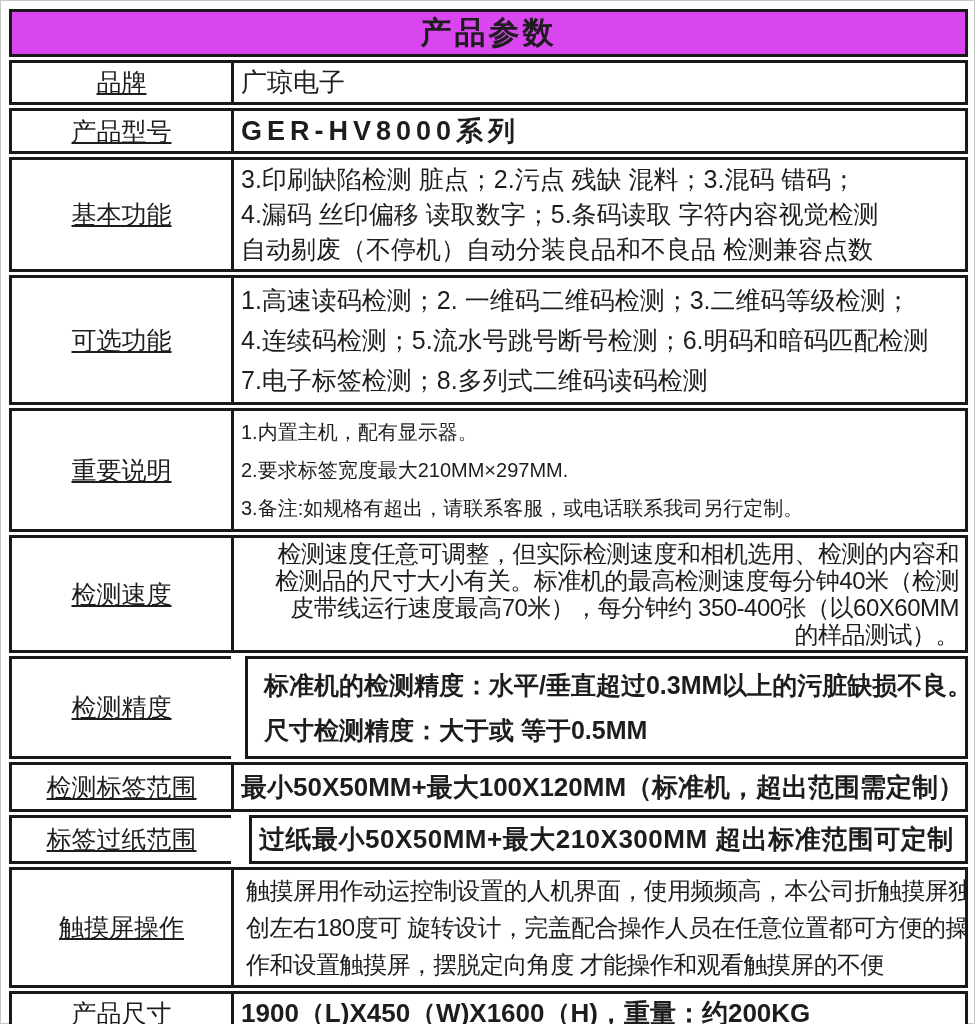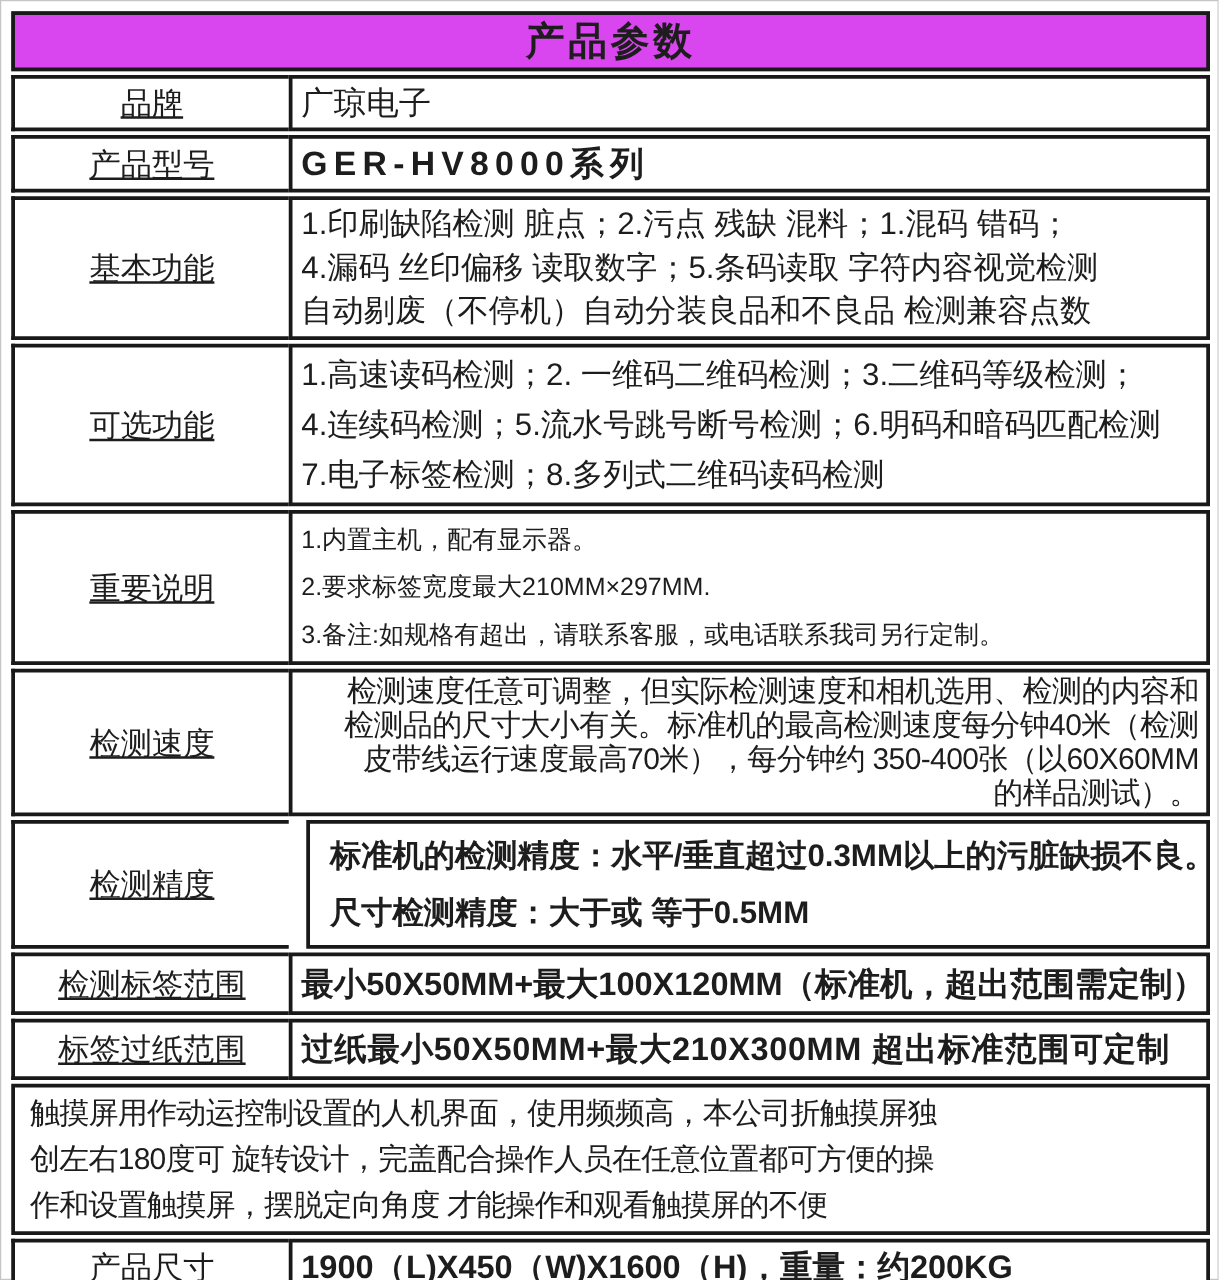--- a/index.html
+++ b/index.html
@@ -65,21 +65,21 @@
 
   
   .r-brand       { min-height: 42px; }
   .r-model       { min-height: 43px; }
   .r-basic       { min-height: 108px; }
   .r-optional    { min-height: 119px; }
   .r-notes       { min-height: 116px; }
   .r-speed       { min-height: 110px; }
   .r-precision   { min-height: 103px; gap: 14px; }
   .r-label-range { min-height: 50px; }
-  .r-paper-range { min-height: 49px; }
+  .r-paper-range { min-height: 49px; gap: 18px; }
   .r-touchscreen { min-height: 112px; }
   .r-size        { min-height: 43px; }
 
   
   .v-brand       { font-size: 26px; }
   .v-model       { font-size: 27px; font-weight: 700; letter-spacing: 5px; }
   .v-basic       { font-size: 25px; line-height: 35px; }
   .v-optional    { font-size: 25px; line-height: 40px; }
   .v-notes       { font-size: 20px; line-height: 38px; }
   .v-speed       { font-size: 24px; line-height: 27px; letter-spacing: -0.5px; align-items: flex-end; }
@@ -104,21 +104,21 @@
         </div>
         <div class="row r-model">
           <div class="cell label-cell">产品型号</div>
           <div class="cell value-cell v-model">
             <div class="line">GER-HV8000系列</div>
           </div>
         </div>
         <div class="row r-basic">
           <div class="cell label-cell">基本功能</div>
           <div class="cell value-cell v-basic">
-            <div class="line">1.印刷缺陷检测 脏点；2.污点 残缺 混料；1.混码 错码；</div>
+            <div class="line">3.印刷缺陷检测 脏点；2.污点 残缺 混料；3.混码 错码；</div>
             <div class="line">4.漏码 丝印偏移 读取数字；5.条码读取 字符内容视觉检测</div>
             <div class="line">自动剔废（不停机）自动分装良品和不良品 检测兼容点数</div>
           </div>
         </div>
         <div class="row r-optional">
           <div class="cell label-cell">可选功能</div>
           <div class="cell value-cell v-optional">
             <div class="line">1.高速读码检测；2. 一维码二维码检测；3.二维码等级检测；</div>
             <div class="line">4.连续码检测；5.流水号跳号断号检测；6.明码和暗码匹配检测</div>
             <div class="line">7.电子标签检测；8.多列式二维码读码检测</div>
@@ -154,20 +154,21 @@
             <div class="line">最小50X50MM+最大100X120MM（标准机，超出范围需定制）。</div>
           </div>
         </div>
         <div class="row r-paper-range">
           <div class="cell label-cell">标签过纸范围</div>
           <div class="cell value-cell v-paper-range">
             <div class="line">过纸最小50X50MM+最大210X300MM 超出标准范围可定制</div>
           </div>
         </div>
         <div class="row r-touchscreen">
+          <div class="cell label-cell">触摸屏操作</div>
           <div class="cell value-cell v-touchscreen">
             <div class="line">触摸屏用作动运控制设置的人机界面，使用频频高，本公司折触摸屏独</div>
             <div class="line">创左右180度可 旋转设计，完盖配合操作人员在任意位置都可方便的操</div>
             <div class="line">作和设置触摸屏，摆脱定向角度 才能操作和观看触摸屏的不便</div>
           </div>
         </div>
         <div class="row r-size">
           <div class="cell label-cell">产品尺寸</div>
           <div class="cell value-cell v-size">
             <div class="line">1900（L)X450（W)X1600（H)，重量：约200KG</div>

